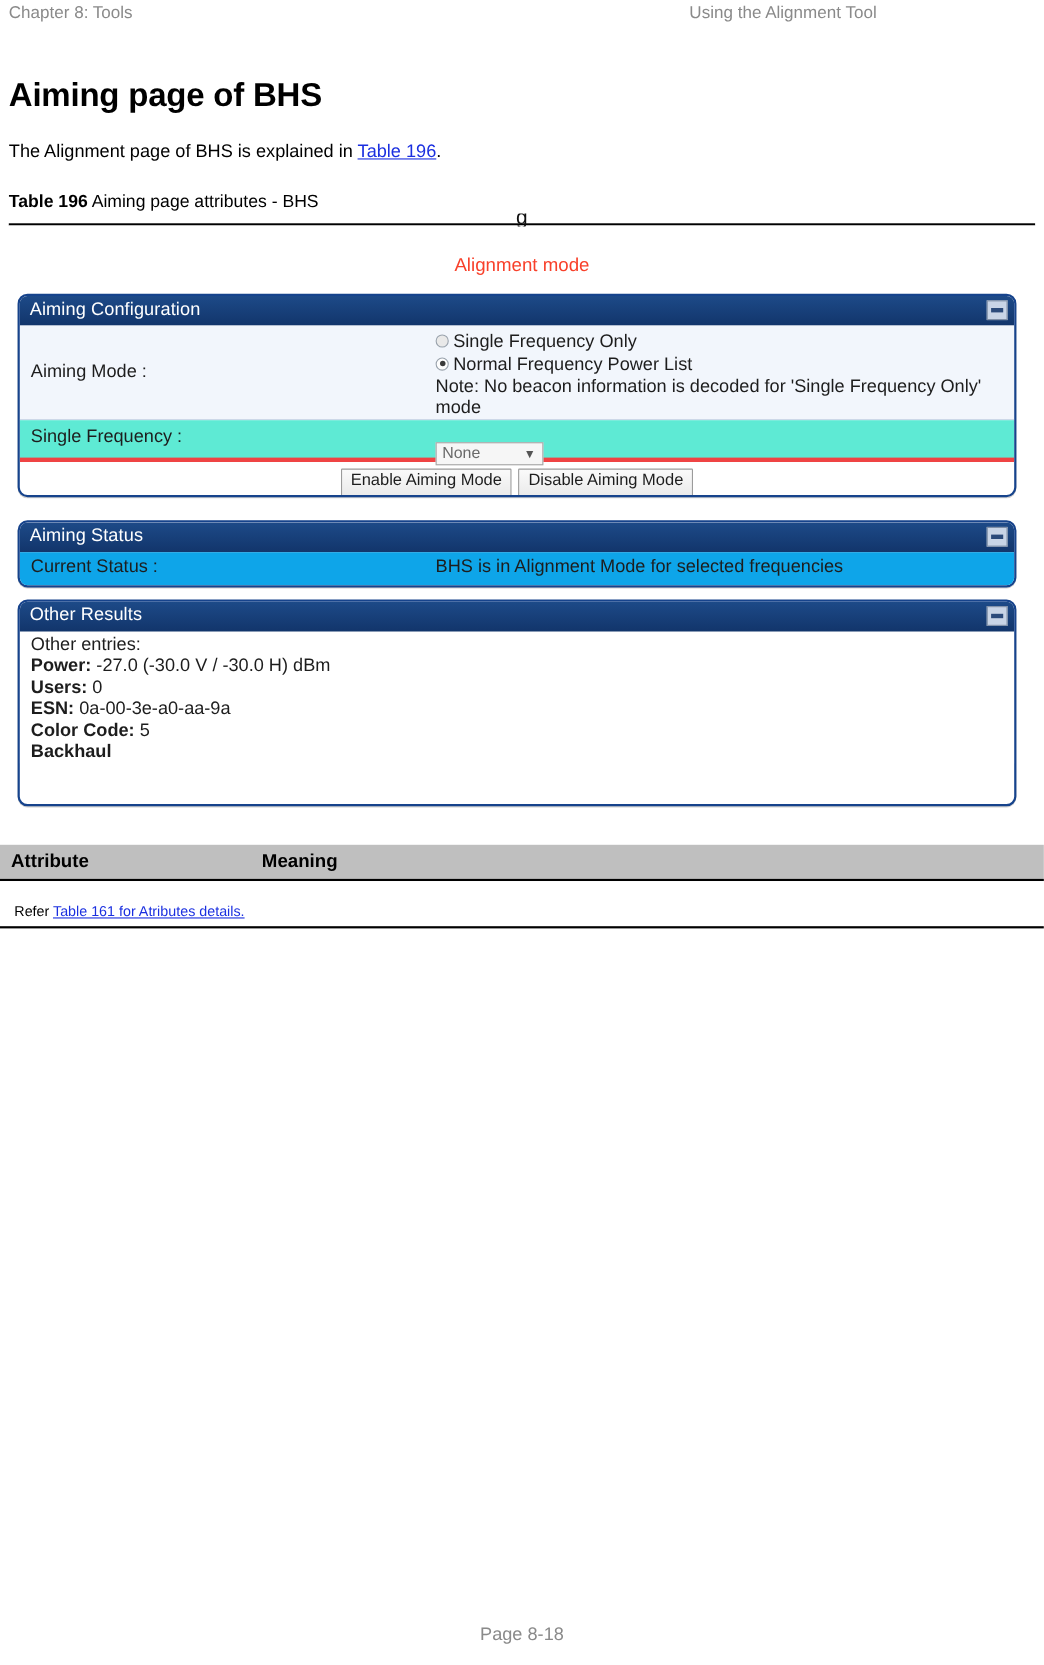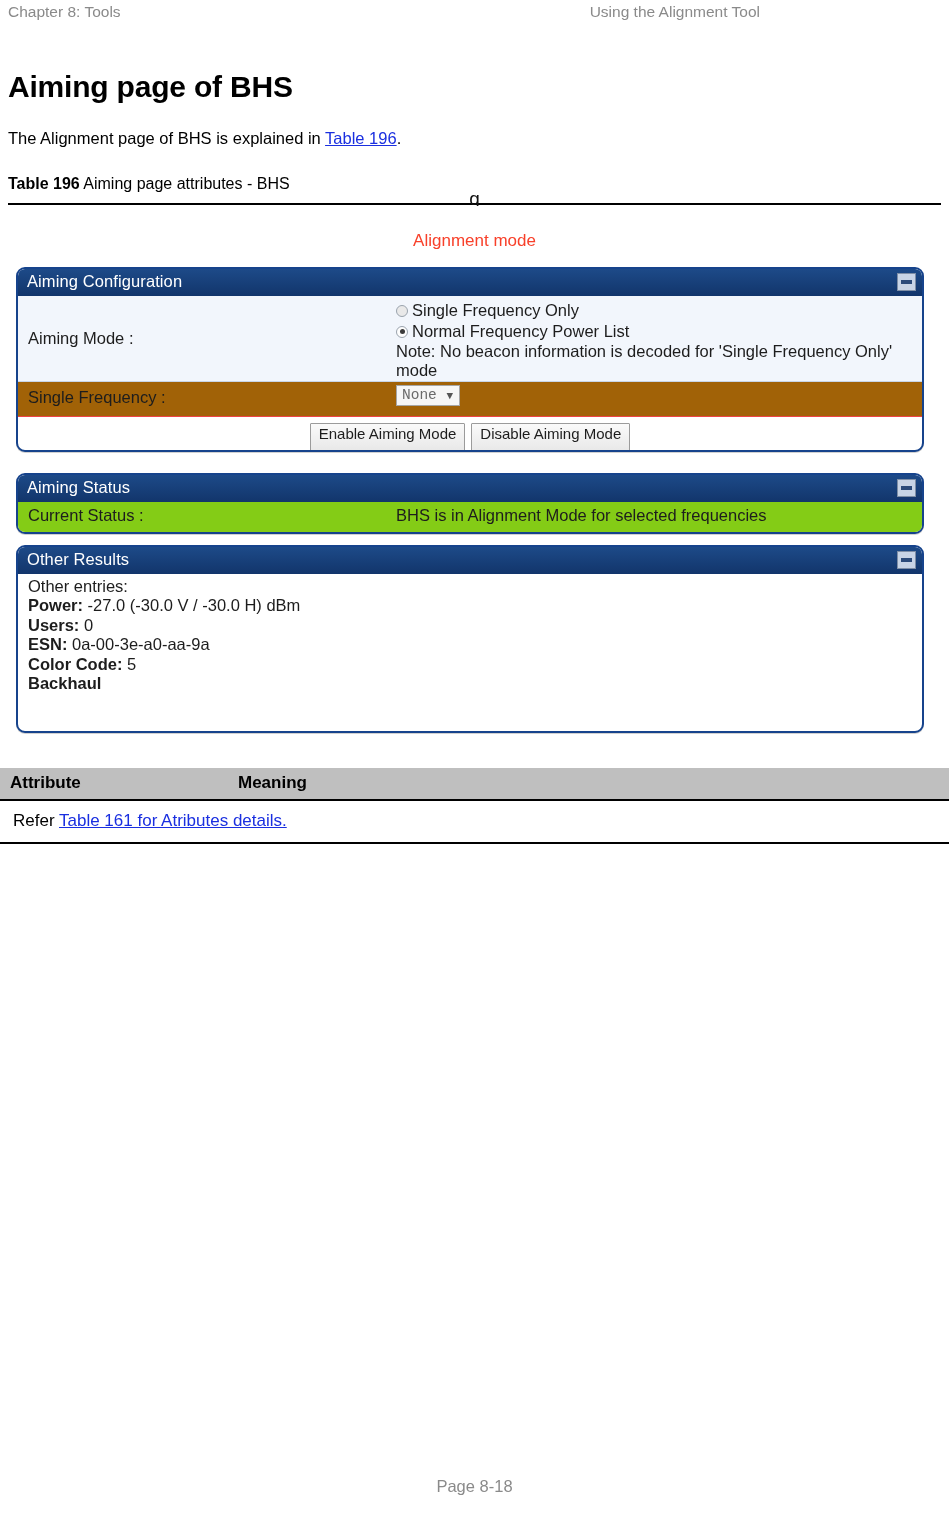--- a/index.html
+++ b/index.html
@@ -18,20 +18,21 @@
 
   
   .runhead {
     position: absolute;
     top: 0px;
     left: 0px;
     width: 768px;
     height: 28px;
     font-size: 15.5px;
     color: #8a8a8a;
+    padding-left: 37px;
   }
   .runhead .left {
     position: absolute;
     left: 8px;
     top: 3px;
     white-space: nowrap;
   }
   .runhead .right {
     position: absolute;
     right: 8px;
@@ -158,22 +159,22 @@
     position: relative;
     display: block;
   }
   .cfg-row-mode {
     height: 85px;
     background: #f2f6fc;
     border-bottom: 1px solid #c9d5e6;
   }
   .cfg-row-freq {
     height: 34px;
-    background: #a16207;
-    border-bottom: 1px solid #ef4444;
+    background: #5eead4;
+    border-bottom: 4px solid #ef4444;
     padding-left: 17px;
   }
   .cfg-label {
     position: absolute;
     left: 10px;
     font-size: 16.5px;
     color: #1d1d1d;
     white-space: nowrap;
   }
   .cfg-row-mode .cfg-label { top: 33px; }
@@ -219,31 +220,30 @@
   .note-text {
     font-size: 16.5px;
     line-height: 19px;
     color: #1d1d1d;
     max-width: 500px;
   }
 
   .select-box {
     position: absolute;
     left: 378px;
-    top: 3px;
-    width: 64px;
+    top: 20px;
+    width: 98px;
     height: 21px;
     border: 1px solid #a6a6a6;
     background: #f6f6f6;
     box-sizing: border-box;
     font-size: 14.5px;
     color: #6a6a6a;
     line-height: 19px;
     padding-left: 5px;
-    font-family: Liberation Mono, monospace;
   }
   .select-box .caret {
     position: absolute;
     right: 6px;
     top: 1px;
     font-size: 11px;
     color: #555;
   }
 
   .btn-row {
@@ -271,21 +271,21 @@
     font-size: 16.5px;
     color: #1d1d1d;
     margin-top: 3px;
   }
 
   
   #panel-status { top: 268px; height: 61px; }
   .status-row {
     position: relative;
     height: 30px;
-    background: #84cc16;
+    background: #0ea5e9;
   }
   .status-label {
     position: absolute;
     left: 10px;
     top: 4px;
     font-size: 16.5px;
     color: #1d1d1d;
   }
   .status-value {
     position: absolute;
@@ -339,22 +339,22 @@
   }
   .attr-row {
     height: 41px;
     position: relative;
     border-bottom: 2px solid #000;
     background: #fff;
   }
   .attr-row .cell {
     position: absolute;
     left: 13px;
-    top: 10px;
-    font-size: 17px;
+    top: 20px;
+    font-size: 13px;
   }
 
   
   .footer {
     position: absolute;
     left: 0;
     bottom: 18px;
     width: 949px;
     text-align: center;
     font-size: 16.5px;

